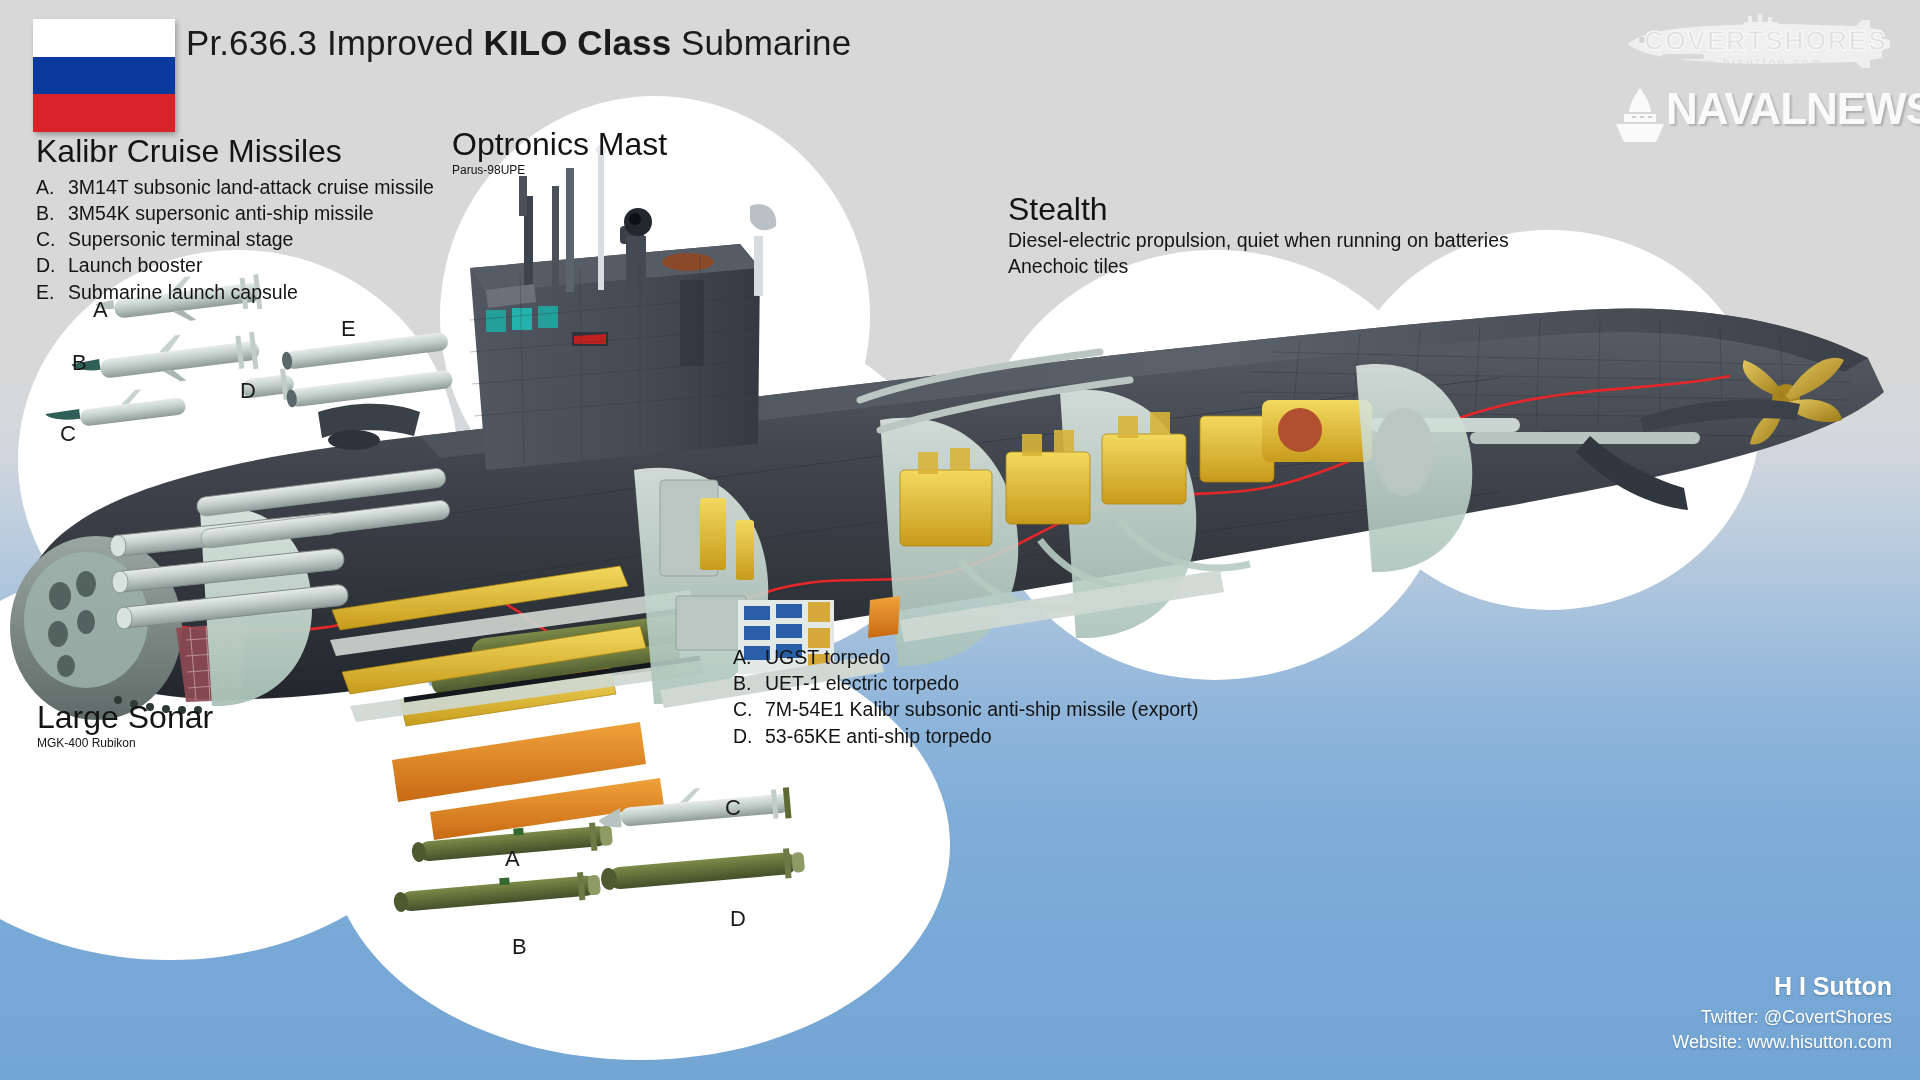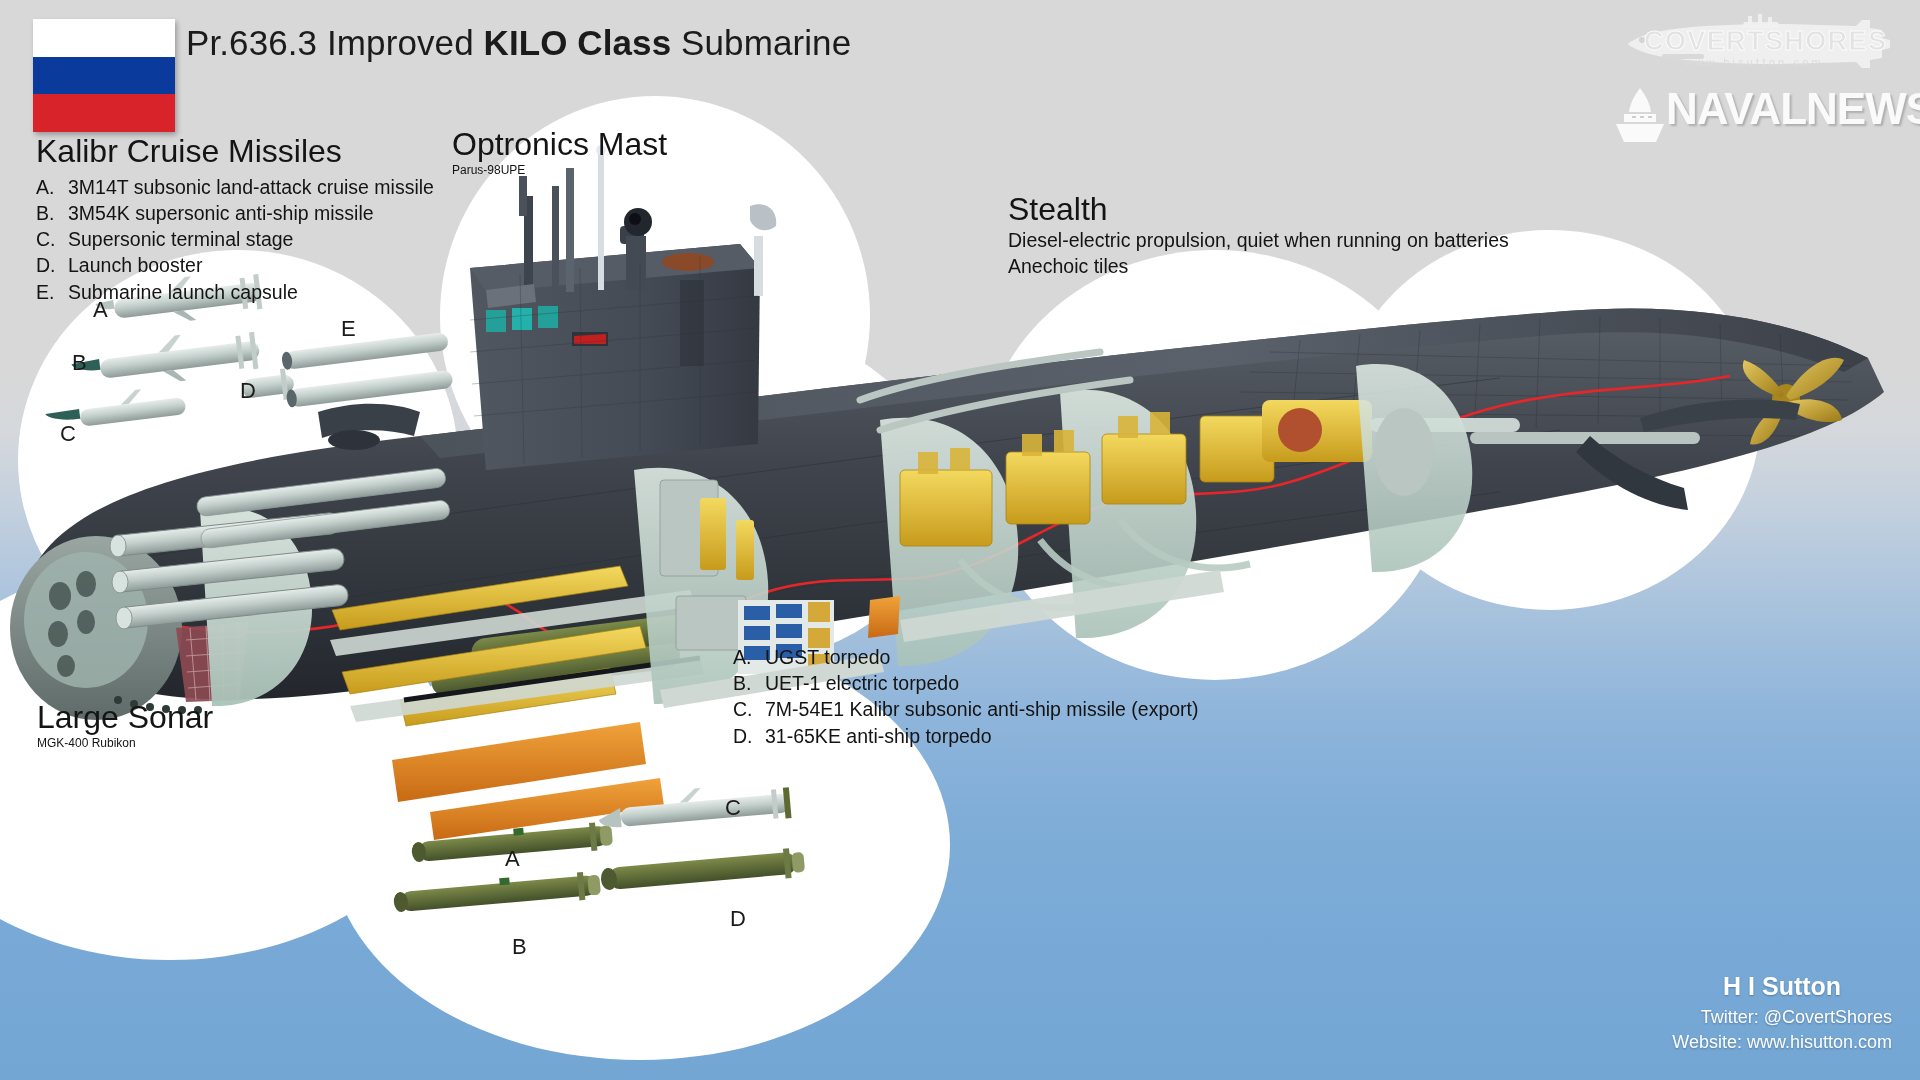--- a/index.html
+++ b/index.html
@@ -56,21 +56,21 @@
   .sec-sonar   { left: 37px;   top: 700px; }
 
   
   .plabel { position: absolute; font-size: 22px; color: #1a1a1a; }
 
   
   .credits {
     position: absolute; right: 28px; bottom: 24px; text-align: right;
     color: #ffffff; text-shadow: 0 1px 2px rgba(40,70,100,.45);
   }
-  .credits .nm { font-size: 25px; font-weight: 700; line-height: 1.42; text-align: center; }
+  .credits .nm { font-size: 25px; font-weight: 700; line-height: 1.42; }
   .credits .ln { font-size: 18px; font-weight: 400; line-height: 1.42; }
 
   
   .logos { position: absolute; right: 14px; top: 8px; width: 420px; height: 140px; }
   .logo-cs { position: absolute; right: 8px; top: 6px; width: 280px; height: 66px; }
   .logo-nn { position: absolute; right: 8px; top: 74px; width: 290px; height: 62px; }
 
   .cs-text {
     position: absolute; left: 26px; top: 12px; width: 210px;
     font-size: 27px; font-weight: 700; letter-spacing: 1.4px;
@@ -566,21 +566,21 @@
       <li>
         <span class="k">B.</span>
         <span>UET-1 electric torpedo</span>
       </li>
       <li>
         <span class="k">C.</span>
         <span>7M-54E1 Kalibr subsonic anti-ship missile (export)</span>
       </li>
       <li>
         <span class="k">D.</span>
-        <span>31-65KE anti-ship torpedo</span>
+        <span>53-65KE anti-ship torpedo</span>
       </li>
     </ol>
   </div>
 
   <div class="plabel" style="left:505px; top:846px">A</div>
   <div class="plabel" style="left:512px; top:934px">B</div>
   <div class="plabel" style="left:725px; top:795px">C</div>
   <div class="plabel" style="left:730px; top:906px">D</div>
 
   <div class="sec sec-sonar">

